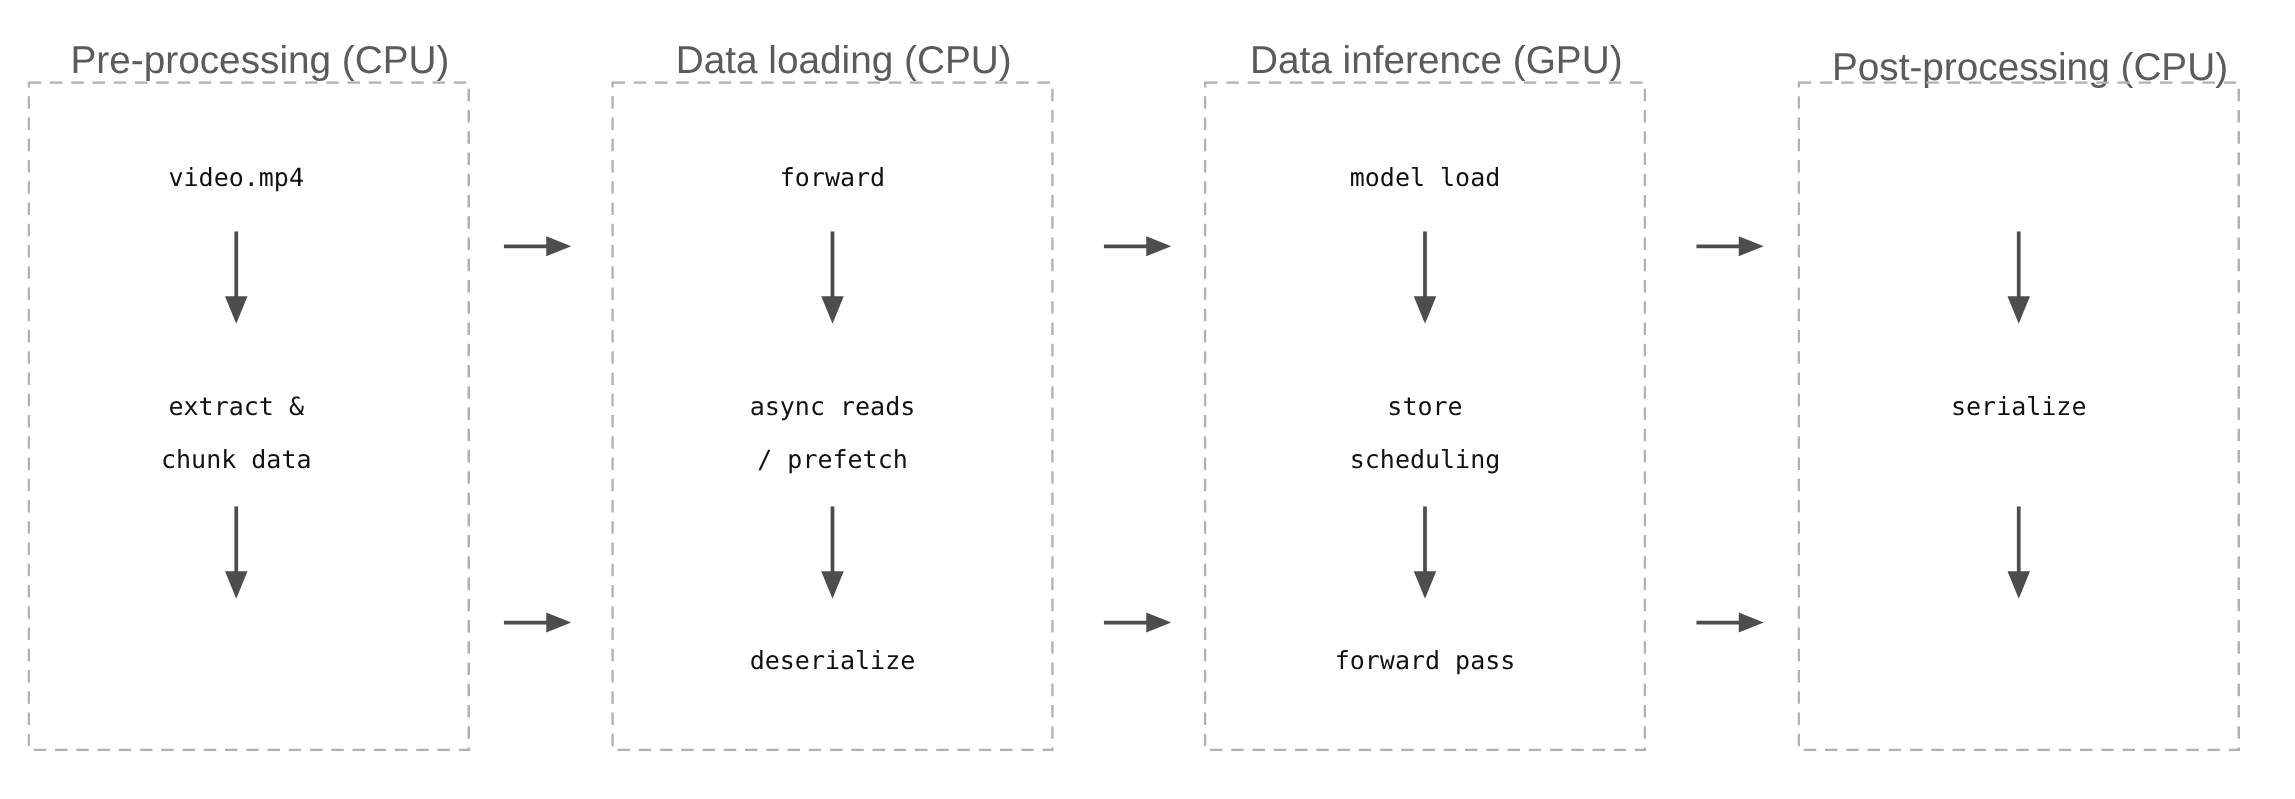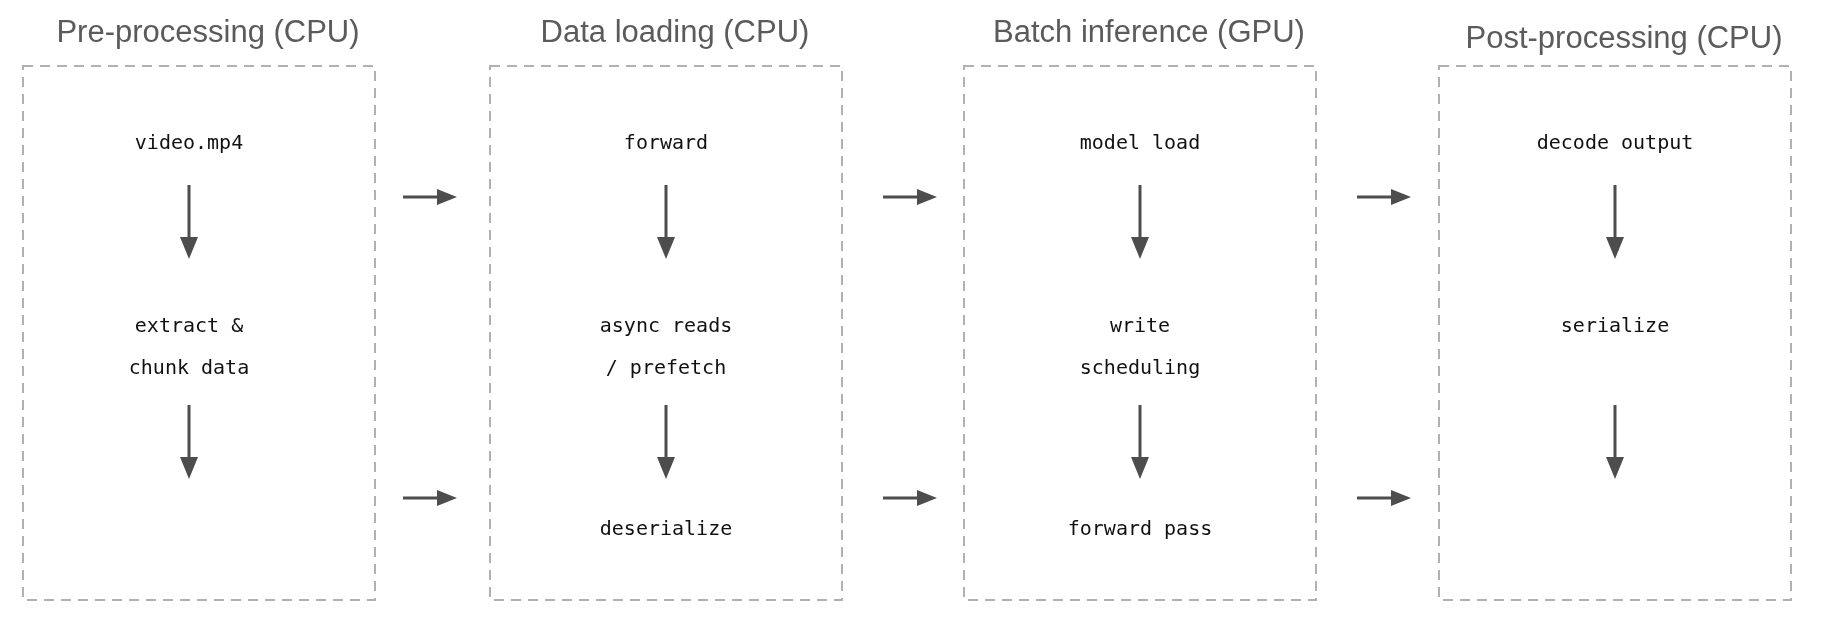--- a/index.html
+++ b/index.html
@@ -26,21 +26,21 @@
   .p0 { left: 22px; }
   .p1 { left: 489px; }
   .p2 { left: 963px; }
   .p3 { left: 1438px; }
 
   .title {
     position: absolute;
     top: 12px;
     left: 9px;
     right: -9px;
-    margin: 0;
+    margin: 16px;
     text-align: center;
     font-family: "Liberation Sans", sans-serif;
     font-size: 31px;
     font-weight: 400;
     line-height: 40px;
     color: #5b5b5b;
     white-space: nowrap;
   }
   .p3 .title { top: 18px; }
 
@@ -148,50 +148,49 @@
         <svg class="varrow a2" width="20" height="74" viewBox="0 0 20 74">
             <line class="arrow-line" x1="10" y1="0" x2="10" y2="54"></line>
             <polygon class="arrow-head" points="1,52 19,52 10,74"></polygon>
           </svg>
         <div class="node row3">deserialize</div>
       </div>
     </div>
   </section>
 
   <section class="panel p2">
-    <h2 class="title">Batch inference (GPU)</h2>
+    <h2 class="title">Data inference (GPU)</h2>
     <div class="box">
       <svg class="border-rect" width="354" height="536" viewBox="0 0 354 536">
           <rect x="1" y="1" width="352" height="534"></rect>
         </svg>
       <div class="flow">
         <div class="node row1">model load</div>
         <svg class="varrow a1" width="20" height="74" viewBox="0 0 20 74">
             <line class="arrow-line" x1="10" y1="0" x2="10" y2="54"></line>
             <polygon class="arrow-head" points="1,52 19,52 10,74"></polygon>
           </svg>
-        <div class="node row2">write
+        <div class="node row2">store
 scheduling</div>
         <svg class="varrow a2" width="20" height="74" viewBox="0 0 20 74">
             <line class="arrow-line" x1="10" y1="0" x2="10" y2="54"></line>
             <polygon class="arrow-head" points="1,52 19,52 10,74"></polygon>
           </svg>
         <div class="node row3">forward pass</div>
       </div>
     </div>
   </section>
 
   <section class="panel p3">
     <h2 class="title">Post-processing (CPU)</h2>
     <div class="box">
       <svg class="border-rect" width="354" height="536" viewBox="0 0 354 536">
           <rect x="1" y="1" width="352" height="534"></rect>
         </svg>
       <div class="flow">
-        <div class="node row1">decode output</div>
         <svg class="varrow a1" width="20" height="74" viewBox="0 0 20 74">
             <line class="arrow-line" x1="10" y1="0" x2="10" y2="54"></line>
             <polygon class="arrow-head" points="1,52 19,52 10,74"></polygon>
           </svg>
         <div class="node row2">serialize</div>
         <svg class="varrow a2" width="20" height="74" viewBox="0 0 20 74">
             <line class="arrow-line" x1="10" y1="0" x2="10" y2="54"></line>
             <polygon class="arrow-head" points="1,52 19,52 10,74"></polygon>
           </svg>
       </div>

